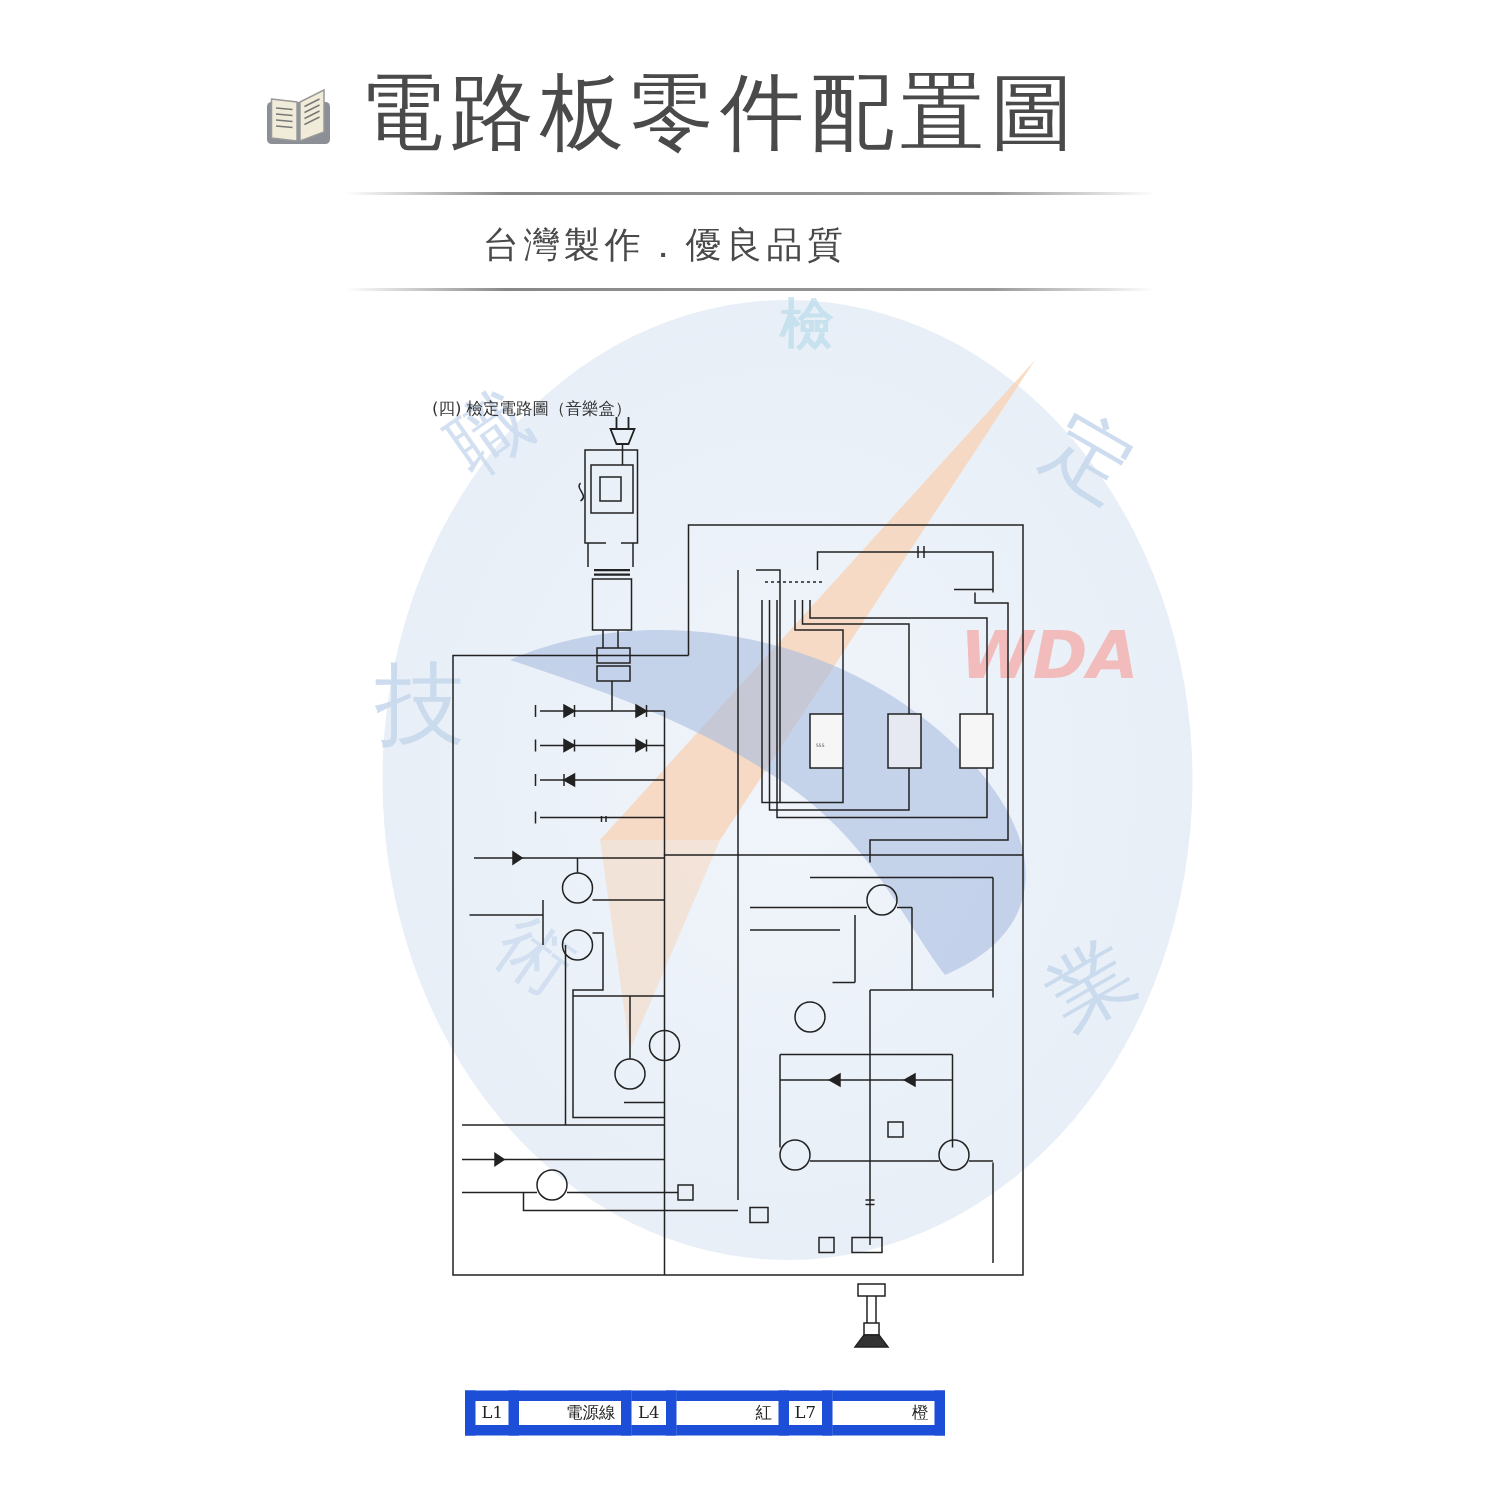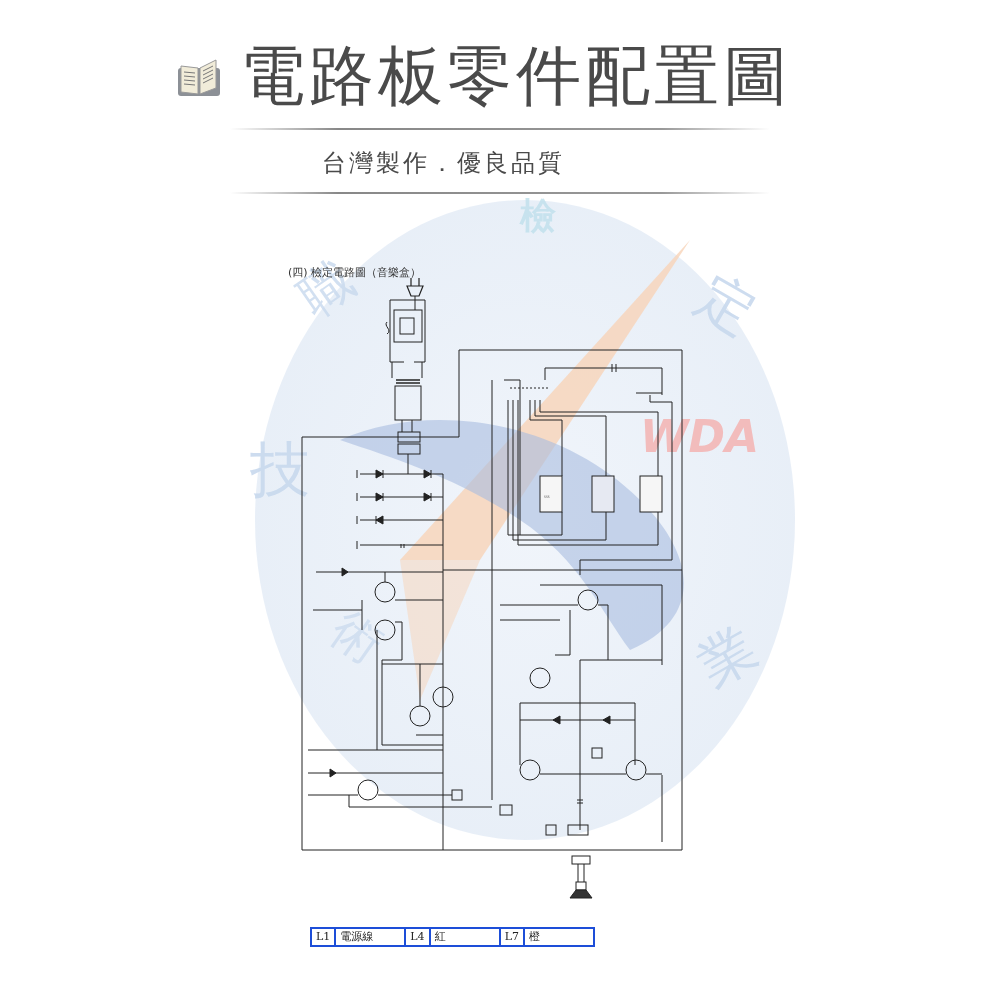--- a/index.html
+++ b/index.html
@@ -1,30 +1,30 @@
 <!DOCTYPE html>
 <html><head>
 <meta charset="utf-8">
 <style>
   html, body { margin:0; padding:0; background:#ffffff; }
   body { width:1000px; height:1000px; position:relative; overflow:hidden; font-family:"DejaVu Sans", sans-serif; }
   .header { position:absolute; left:0; top:0; width:1000px; height:200px; }
   .book-icon { position:absolute; left:176px; top:56px; width:46px; height:46px; }
-  .main-title { position:absolute; left:240px; top:36px; font-size:65px; color:#4a4a4a; letter-spacing:4px; white-space:nowrap; line-height:80px; }
+  .main-title { position:absolute; left:240px; top:36px; font-size:56px; color:#4a4a4a; letter-spacing:4px; white-space:nowrap; line-height:80px; }
   .rule { position:absolute; height:2px; background:linear-gradient(to right, rgba(150,150,150,0), #888 20%, #999 80%, rgba(150,150,150,0)); }
   .rule1 { left:230px; top:128px; width:540px; }
   .rule2 { left:230px; top:192px; width:540px; }
   .subtitle { position:absolute; left:322px; top:140px; font-size:24px; color:#4a4a4a; letter-spacing:3px; white-space:nowrap; line-height:46px; }
   .watermark { position:absolute; left:0; top:0; width:1000px; height:1000px; pointer-events:none; }
   .diagram { position:absolute; left:0; top:0; width:1000px; height:1000px; }
   .diagram-caption { position:absolute; left:288px; top:265px; font-size:11px; color:#333; white-space:nowrap; }
   .legend-table { position:absolute; left:310px; top:927px; border-collapse:collapse; font-family:"DejaVu Serif", serif; font-size:11px; color:#222; }
-  .legend-table td { border:2px solid #1d4ed8; padding:0 4px; height:16px; line-height:16px; }
+  .legend-table td { border:7px solid #1d4ed8; padding:0 4px; height:16px; line-height:16px; }
   .legend-table td.code { width:14px; }
-  .legend-table td.val { width:60px; }
+  .legend-table td.val { width:60px;text-align:right; }
 </style>
 </head>
 <body>
 
 <svg class="watermark" viewBox="0 0 1000 1000">
   <defs>
     <radialGradient id="wmg" cx="50%" cy="50%" r="50%">
       <stop offset="0%" stop-color="#eef3fa"></stop>
       <stop offset="100%" stop-color="#e4ecf6"></stop>
     </radialGradient>

